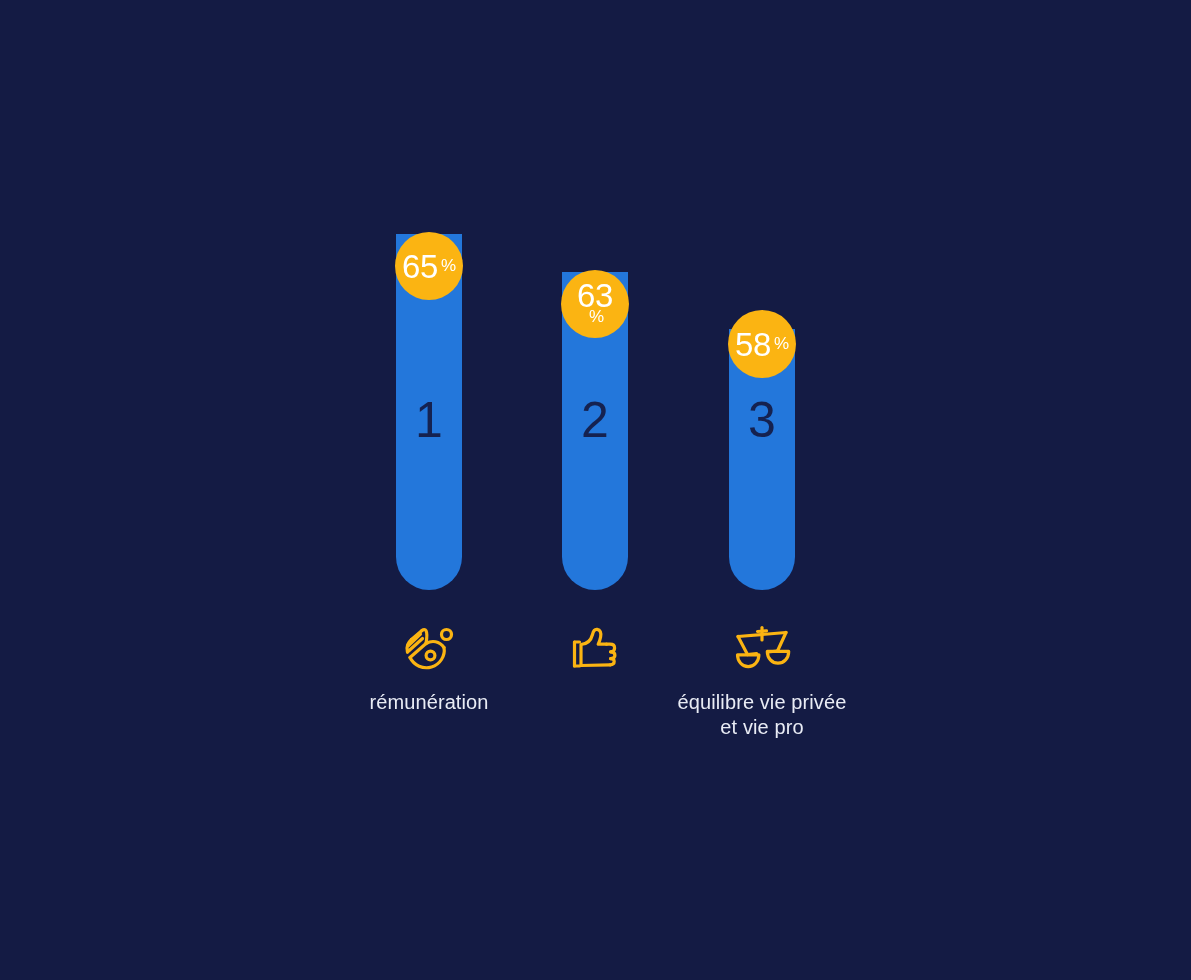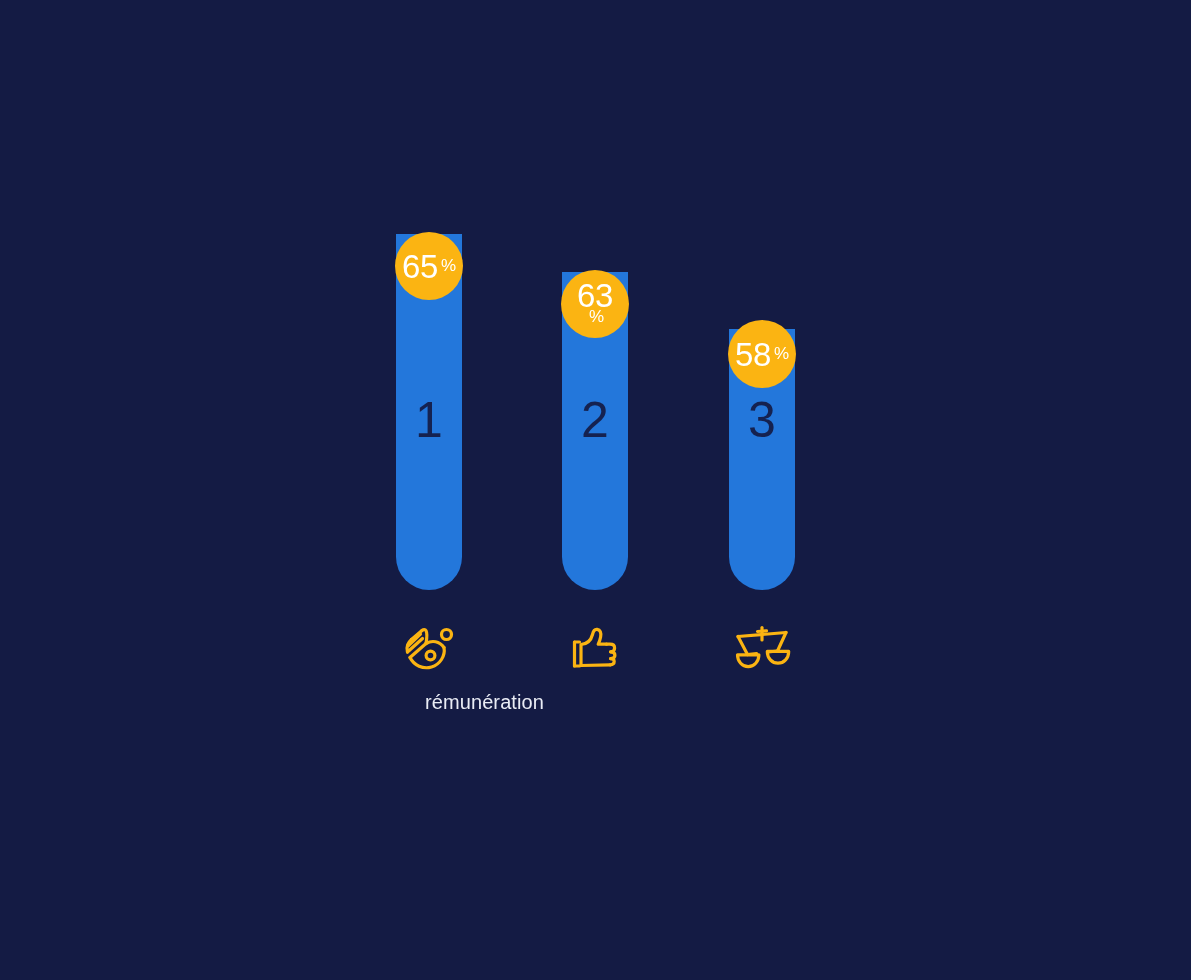--- a/index.html
+++ b/index.html
@@ -111,21 +111,21 @@
     overflow: visible;
   }
 
   
   .caption {
     position: absolute;
     left: 50%;
     transform: translateX(-50%);
     top: 690px;
     width: 230px;
-    text-align: right;
+    text-align: center;
     color: #e9ecf5;
     font-size: 20px;
     line-height: 25px;
     font-weight: 400;
     letter-spacing: 0.1px;
   }
   .caption .l2 { display: block; }
 </style>
 </head>
 <body style="background: rgb(20, 27, 68);">
@@ -201,21 +201,21 @@
         </svg>
       </div>
 
     </div>
 
     <div class="bar-group" style="left: 679px;">
       <div class="bar" style="top: 329px; height: 261px; background: rgb(35, 119, 219);"></div>
 
       <div class="bar-rank" style="color: rgb(21, 34, 80);">3</div>
 
-      <div class="bubble" style="top: 320px; background: rgb(251, 180, 18);">
+      <div class="bubble" style="top: 310px; background: rgb(251, 180, 18);">
         <span class="val">58</span>
         <span class="pct">%</span>
       </div>
 
       <div class="icon-wrap">
         <svg width="62" height="48" viewBox="0 0 62 48" fill="none" stroke="#fbb412" stroke-width="3.2" stroke-linecap="round" stroke-linejoin="round">
 
           <path d="M31 3.5 L31 16"></path>
 
           <path d="M7 12.5 L55 8.5"></path>
@@ -227,16 +227,20 @@
 
           <path d="M55 8.5 L46.5 27"></path>
           <path d="M46.5 27 L37 28"></path>
 
           <path d="M36.3 27.4 C36.3 34.2 41.1 39.2 47 39.2 C52.9 39.2 57.7 34.2 57.7 27.4 Z"></path>
 
           <path d="M26.5 7.5 L35.5 6.8"></path>
         </svg>
       </div>
 
+      <div class="caption" style="color: rgb(233, 236, 245);">
+        <span class="l1">équilibre vie privée</span>
+        <span class="l2">et vie pro</span>
+      </div>
     </div>
 
   </div>
 </div>
 
 </body></html>

